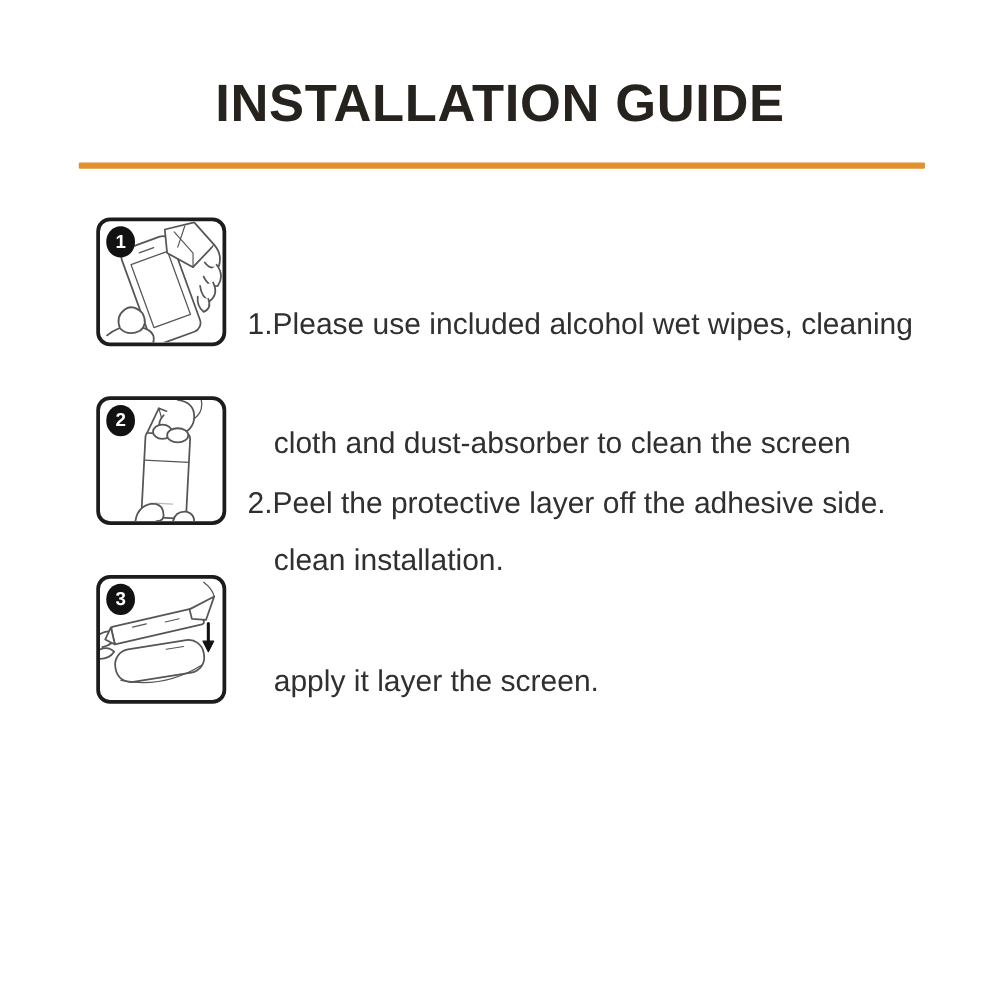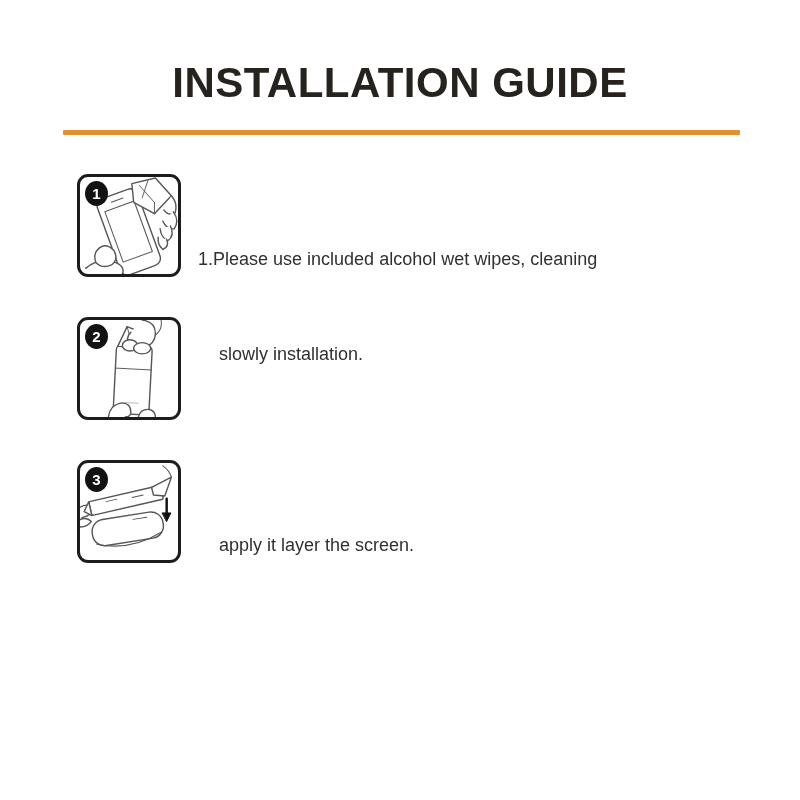--- a/index.html
+++ b/index.html
@@ -63,21 +63,21 @@
     font-weight: bold;
     display: flex;
     align-items: center;
     justify-content: center;
     z-index: 2;
   }
   .step-text {
     position: absolute;
     left: 198px;
     top: 7px;
-    font-size: 18px;
+    font-size: 24px;
     line-height: 31.5px;
     color: #303030;
     white-space: pre;
   }
   .step-text .line { white-space: pre; }
   .step-text .cont { padding-left: 21px; }
   .art { stroke: #565656; fill: none; stroke-width: 1.5; stroke-linejoin: round; stroke-linecap: round; }
 </style>
 </head>
 <body>
@@ -107,21 +107,22 @@
 
           <path d="M97,20 Q104,28 101,38 Q94,42 89,35" fill="#fff"></path>
           <path d="M99,37 Q106,46 100,55 Q92,56 88,47" fill="#fff"></path>
           <path d="M96,52 Q101,62 93,68 Q86,64 85,55" fill="#fff"></path>
           <path d="M92,66 Q95,74 88,77 Q82,72 83,64" fill="#fff"></path>
         </g>
       </svg>
     </div>
     <div class="step-text">
       <div class="line">1.Please use included alcohol wet wipes, cleaning</div>
-      <div class="line cont">slowly installation.</div>
+      <div class="line cont">cloth and dust-absorber to clean the screen</div>
+      <div class="line cont">clean installation.</div>
     </div>
   </div>
 
   <div class="step-row row-2">
     <div class="illu-box">
       <span class="badge">2</span>
       <svg viewBox="0 0 104 103">
         <g class="art" stroke-width="1.4">
 
           <g transform="rotate(3 55 62)">
@@ -135,20 +136,23 @@
 
           <path d="M66,0 Q80,2 80,14 Q80,26 66,30 Q57,32 52,26 Q48,19 54,13" fill="#fff"></path>
           <ellipse cx="53" cy="27" rx="8" ry="6" fill="#fff"></ellipse>
           <ellipse cx="66" cy="30" rx="9" ry="6" fill="#fff"></ellipse>
           <path d="M86,0 Q88,10 80,16" stroke-width="1.1"></path>
 
           <path d="M30,103 Q32,90 44,88 Q54,88 54,98 Q54,103 48,103" fill="#fff"></path>
           <path d="M62,103 Q64,94 74,95 Q80,97 80,103" fill="#fff"></path>
         </g>
       </svg>
+    </div>
+    <div class="step-text">
+      <div class="line">2.Peel the protective layer off the adhesive side.</div>
     </div>
   </div>
 
   <div class="step-row row-3">
     <div class="illu-box">
       <span class="badge">3</span>
       <svg viewBox="0 0 104 103">
         <g class="art" stroke-width="1.4">
 
           <g transform="rotate(-9 50 72)">

